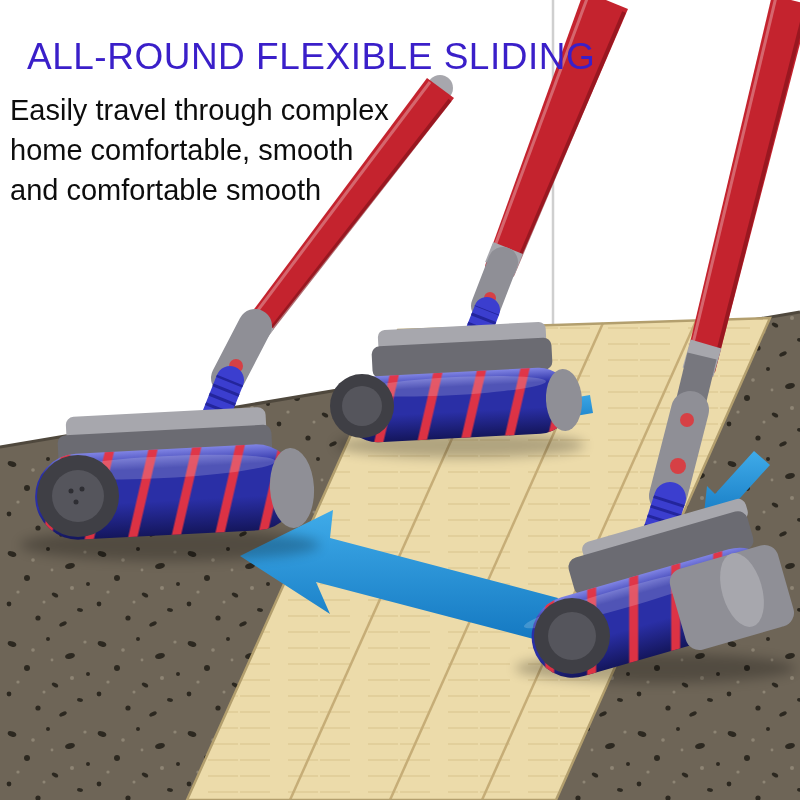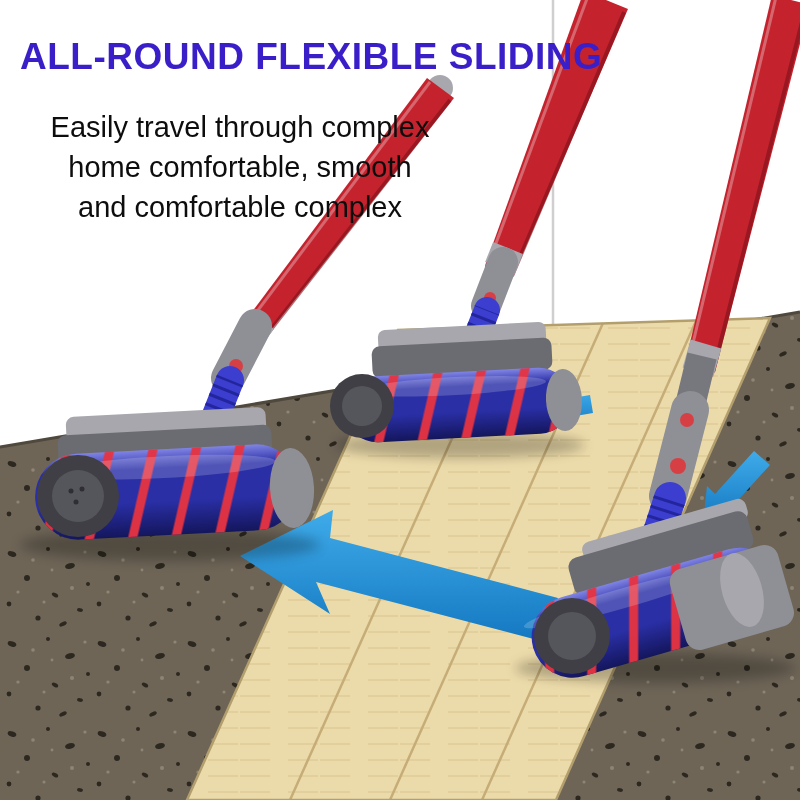--- a/index.html
+++ b/index.html
@@ -10,24 +10,24 @@
     --c-roller_top:#8084e4; --c-roller_mid:#2a2fa6; --c-roller_dark:#14165c;
     --c-stripe_red:#e63341; --c-neck_blue:#3b3ecf; --c-neck_rib:#23259c;
     --c-metal_light:#a7a7ad; --c-metal_mid:#8f8f96; --c-metal_dark:#6b6b72;
     --c-cap_dark:#3f3f45; --c-floor:#6e6557; --c-speckle_dark:#2c2820;
     --c-speckle_light:#968d7c; --c-wood:#ecdbaa; --c-wood_seam:#c6ad77;
     --c-wood_grain:#d9c58f; --c-wall:#ffffff; --c-wall_corner:#cfcfcf;
   }
   .stage{position:relative;width:800px;height:800px;overflow:hidden;background:var(--c-wall);
          font-family:"Liberation Sans", sans-serif;}
   .scene{position:absolute;left:0;top:0;}
-  .title{position:absolute;left:20px;top:36px;font-size:37px;font-weight:700;
+  .title{position:absolute;left:27px;top:36px;font-size:37px;font-weight:400;
          color:var(--c-title);letter-spacing:0.5px;white-space:nowrap;z-index:5;}
-  .subtitle{position:absolute;left:10px;top:90px;width:460px;text-align:center;
-            font-size:29px;line-height:40px;font-weight:500;color:var(--c-text);z-index:5;margin-top:17px;}
+  .subtitle{position:absolute;left:10px;top:90px;width:460px;
+            font-size:29px;line-height:40px;font-weight:500;color:var(--c-text);z-index:5;}
 </style>
 </head>
 <body>
 
 <div class="stage">
 
   <svg class="scene" width="800" height="800" viewBox="0 0 800 800">
     <defs>
       <linearGradient id="rollerG" x1="0" y1="0" x2="0" y2="1">
         <stop offset="0" style="stop-color:var(--c-roller_top)"></stop>
@@ -174,16 +174,16 @@
       <circle cx="572" cy="636" r="38" style="fill:var(--c-cap_dark)"></circle>
       <circle cx="572" cy="636" r="24" fill="#55555c"></circle>
       <ellipse cx="742" cy="590" rx="20" ry="38" style="fill:var(--c-metal_light)" transform="rotate(-16 742 590)"></ellipse>
     </g>
   </svg>
 
   <div class="title">ALL-ROUND FLEXIBLE SLIDING</div>
   <div class="subtitle">
     <div>Easily travel through complex</div>
     <div>home comfortable, smooth</div>
-    <div>and comfortable complex</div>
+    <div>and comfortable smooth</div>
   </div>
 
 </div>
 
 </body></html>

